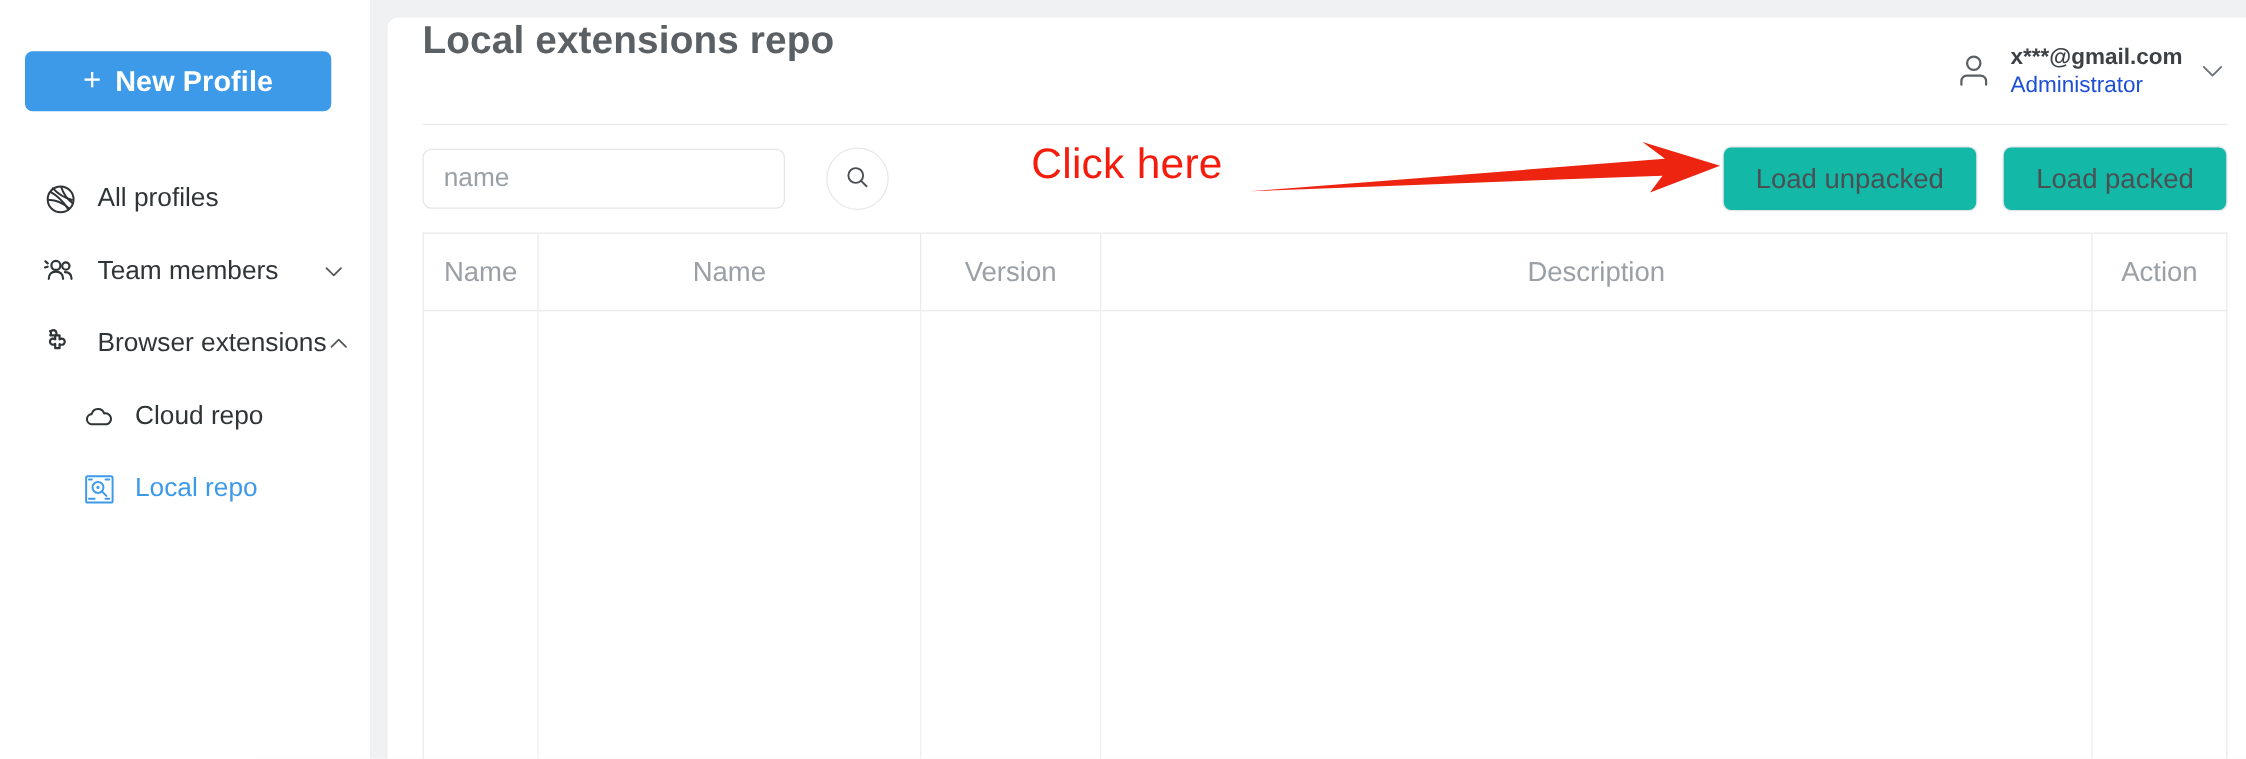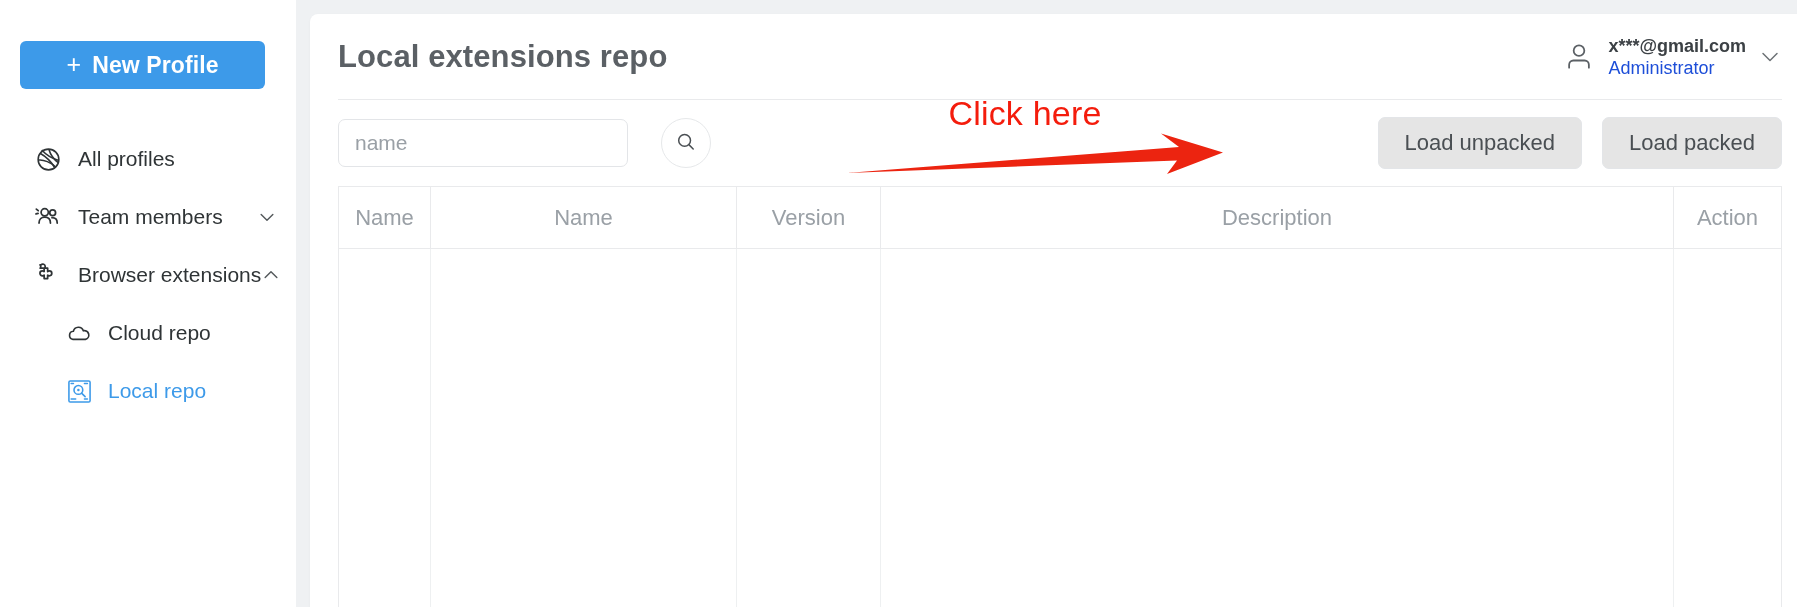--- a/index.html
+++ b/index.html
@@ -117,21 +117,21 @@
     height: 700px;
     position: relative;
     padding: 0 28px;
     box-shadow: 0 1px 3px rgba(0,0,0,0.04);
   }
 
   
   .card-header {
     height: 86px;
     display: flex;
-    align-items: center;
+    align-items: flex-start;
     border-bottom: 1px solid #e9eaec;
     position: relative;
   }
   .page-title {
     font-size: 31px;
     font-weight: 700;
     color: #5b6065;
     letter-spacing: 0.1px;
   }
   .user-box {
@@ -201,23 +201,22 @@
     color: #4a4f53;
     padding: 0;
   }
 
   .annotation {
     position: absolute;
     left: 487px;
     top: 50%;
     transform: translateY(-50%);
     display: flex;
-    align-items: center;
+    align-items: flex-start;
     pointer-events: none;
-    flex-direction: column;
   }
   .annotation-text {
     color: #f41c0c;
     font-size: 34px;
     font-family: "Liberation Sans", sans-serif;
     white-space: nowrap;
     letter-spacing: 0.2px;
   }
   .annotation-arrow {
     margin-left: 20px;
@@ -229,21 +228,21 @@
     right: 0;
     top: 50%;
     transform: translateY(-50%);
     display: flex;
     gap: 20px;
   }
   .tb-btn {
     height: 52px;
     border: 1px solid #e3e5e8;
     border-radius: 7px;
-    background: #e5e5e5;
+    background: #14b8a6;
     font-size: 22px;
     color: #4a4f53;
     font-family: "Liberation Sans", sans-serif;
     padding: 0 26px;
     cursor: pointer;
     white-space: nowrap;
   }
 
   
   .table {

